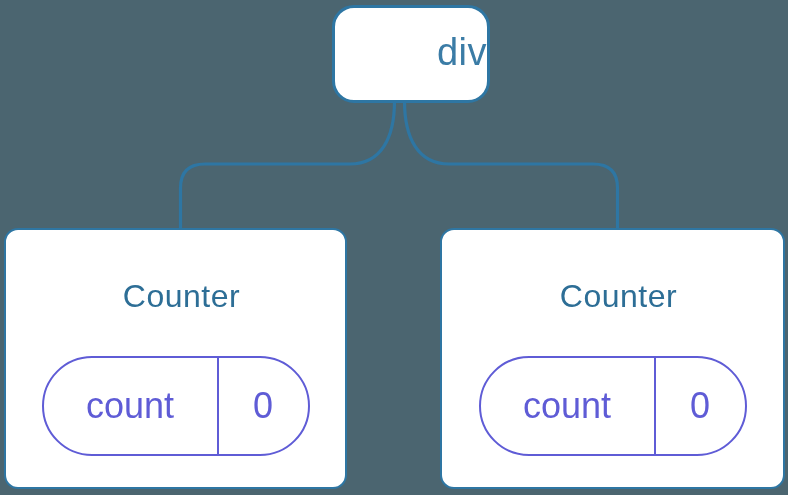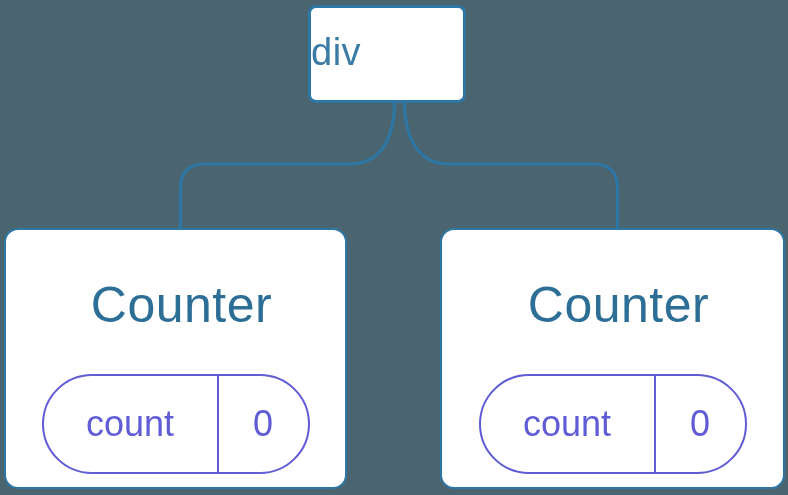--- a/index.html
+++ b/index.html
@@ -33,27 +33,27 @@
     stroke: var(--blue);
     stroke-width: 3.2;
     stroke-linecap: butt;
   }
   .node {
     position: absolute;
     background: var(--node-fill);
     box-sizing: border-box;
   }
   .root {
-    left: 308px; top: 5px;
+    left: 332px; top: 5px;
     width: 158px; height: 98px;
     border: 3px solid var(--blue);
-    border-radius: 8px;
+    border-radius: 22px;
     display: flex;
     align-items: center;
-    justify-content: flex-start;
+    justify-content: flex-end;
   }
   .root-label {
     font-size: 38px;
     line-height: 1;
     font-weight: 500;
     color: var(--root-text);
     letter-spacing: 0.5px;
     padding-bottom: 4px;
   }
   .card {
@@ -62,21 +62,21 @@
     border: 2.5px solid var(--blue);
     border-radius: 14px;
     display: flex;
     flex-direction: column;
     align-items: center;
   }
   .card-left  { left: 4px;   width: 343px; }
   .card-right { left: 440px; width: 345px; }
   .card-title {
     margin-top: 50px;
-    font-size: 50px;
+    font-size: 32px;
     line-height: 1;
     font-weight: 500;
     color: var(--title);
     letter-spacing: 0.5px;
     margin-left: 12px;
   }
   .pill {
     margin-top: 44px;
     width: 268px;
     height: 100px;

